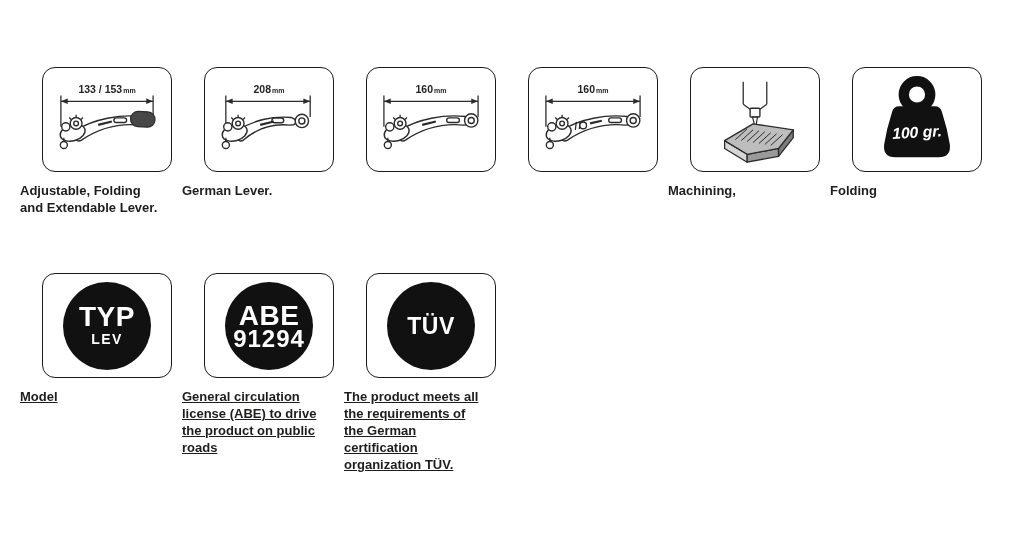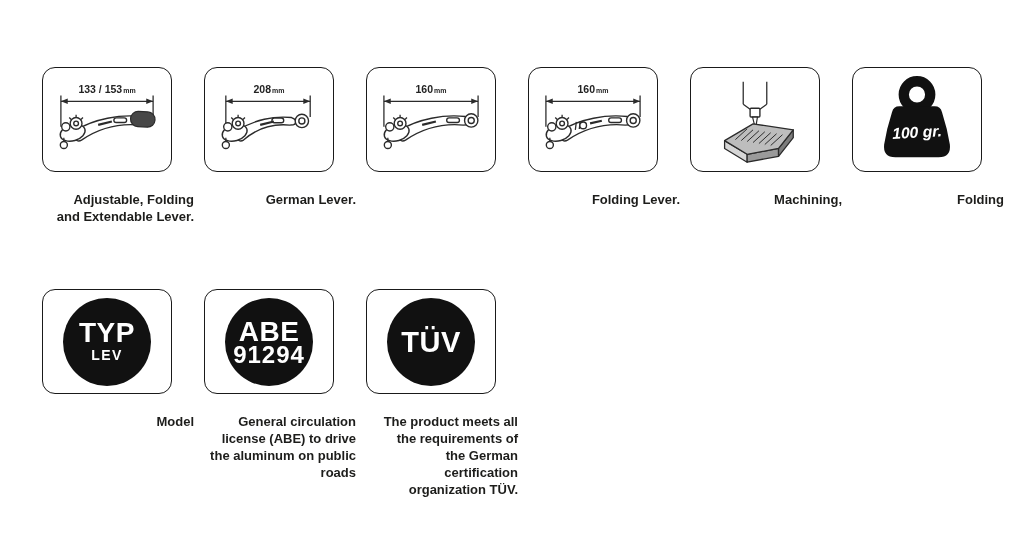--- a/index.html
+++ b/index.html
@@ -5,54 +5,54 @@
   html, body { margin:0; padding:0; }
   body {
     width:1024px; height:533px; position:relative;
     background:#ffffff;
     font-family:"Liberation Sans", sans-serif;
     color:#1d1d1b;
     overflow:hidden;
   }
   .row { position:absolute; left:42px; display:flex; gap:32px; }
   .row-top { top:67px; }
-  .row-bottom { top:289px; }
+  .row-bottom { top:273px;text-decoration:underline; }
   .feature { width:130px; flex:0 0 130px; }
   .card {
     width:130px; height:105px; box-sizing:border-box;
     border:1.5px solid #1a1a1a; border-radius:13px;
     background:#ffffff; position:relative;
   }
   .card svg { position:absolute; left:0; top:0; width:100%; height:100%; }
   .dim-label {
     position:absolute; top:15px; left:0; right:0; z-index:2;
     text-align:center; font-size:10.5px; font-weight:700; color:#232323;
     letter-spacing:0;
   }
   .dim-unit { font-size:7px; font-weight:700; margin-left:1px; }
   .label {
-    width:174px; margin:19px 0 0 -22px;
-    text-align:right; font-size:13px; font-weight:700;
+    width:174px; margin:10px 0 0 -22px;
+    text-align:left; font-size:13px; font-weight:700;
     line-height:17px; color:#1d1d1b; white-space:pre-line;
   }
   .desc {
     width:174px; margin:0 0 0 -22px;
     text-align:center; font-size:13px; font-weight:400;
     line-height:17px; color:#4f5055; white-space:pre-line;
   }
   .circle-badge {
     position:absolute; left:50%; top:50%; transform:translate(-50%,-50%);
     width:88px; height:88px; border-radius:50%; background:#111111;
     color:#ffffff; display:flex; flex-direction:column;
     align-items:center; justify-content:center; text-align:center;
   }
   .badge-big   { font-size:28px; font-weight:700; line-height:26px; letter-spacing:0.5px; }
   .badge-mid   { font-size:24px; font-weight:700; line-height:19px; letter-spacing:1px; }
   .badge-small { font-size:14px; font-weight:700; line-height:18px; letter-spacing:1.5px; }
-  .badge-solo  { font-size:29px; font-weight:700; line-height:28px; letter-spacing:0.5px; }
+  .badge-solo  { font-size:23px; font-weight:700; line-height:28px; letter-spacing:0.5px; }
   
   .ln { stroke:#2b2b2b; stroke-width:1.3; fill:none; }
   .fw { fill:#ffffff; stroke:#2b2b2b; stroke-width:1.4; stroke-linejoin:round; }
   .mark { stroke:#2b2b2b; stroke-width:2.2; }
   .arrow { fill:#2b2b2b; }
   .wt-text {
     fill:#ffffff; font-weight:700; font-style:italic; font-size:16px;
     font-family:"Liberation Sans", sans-serif; text-anchor:middle;
   }
 </style>
@@ -156,21 +156,20 @@
         <ellipse class="fw" cx="30" cy="66" rx="13" ry="8.2" transform="rotate(-16 30 66)"></ellipse>
         <circle class="fw" cx="33.5" cy="56.5" r="6"></circle>
         <circle class="fw" cx="33.5" cy="56.5" r="2.4"></circle>
         <path class="ln" d="M28.5 52.5 l-2 -2 M33.5 50.2 v-2.6 M38.5 52.5 l2 -2"></path>
         <circle class="fw" cx="23" cy="60" r="4.2"></circle>
         <line class="ln" x1="21" y1="71" x2="21" y2="75"></line>
         <circle class="fw" cx="21" cy="78.5" r="3.6"></circle>
         <line class="mark" x1="62" y1="56.5" x2="74" y2="53.8"></line>
       </svg>
     </div>
-    <div class="label">Folding Lever.</div>
   </div>
 
   <div class="feature">
     <div class="card">
       <svg viewBox="0 0 130 105">
         <line class="ln" x1="53" y1="14" x2="53" y2="37"></line>
         <line class="ln" x1="77" y1="14" x2="77" y2="37"></line>
         <path class="ln" d="M53 37 L60 42 M77 37 L70 42"></path>
         <rect class="fw" x="60" y="41" width="10" height="9" rx="1"></rect>
         <path d="M62.5 50 L67.5 50 L65.5 62 Z" fill="#ffffff" stroke="#2b2b2b" stroke-width="1.2"></path>
@@ -212,21 +211,21 @@
 
   <div class="feature">
     <div class="card">
       <div class="circle-badge">
         <div class="badge-big">ABE</div>
         <div class="badge-mid">91294</div>
       </div>
     </div>
     <div class="label">General circulation
 license (ABE) to drive
-the aluminum on public
+the product on public
 roads</div>
   </div>
 
   <div class="feature">
     <div class="card">
       <div class="circle-badge">
         <div class="badge-solo">TÜV</div>
       </div>
     </div>
     <div class="label">The product meets all

